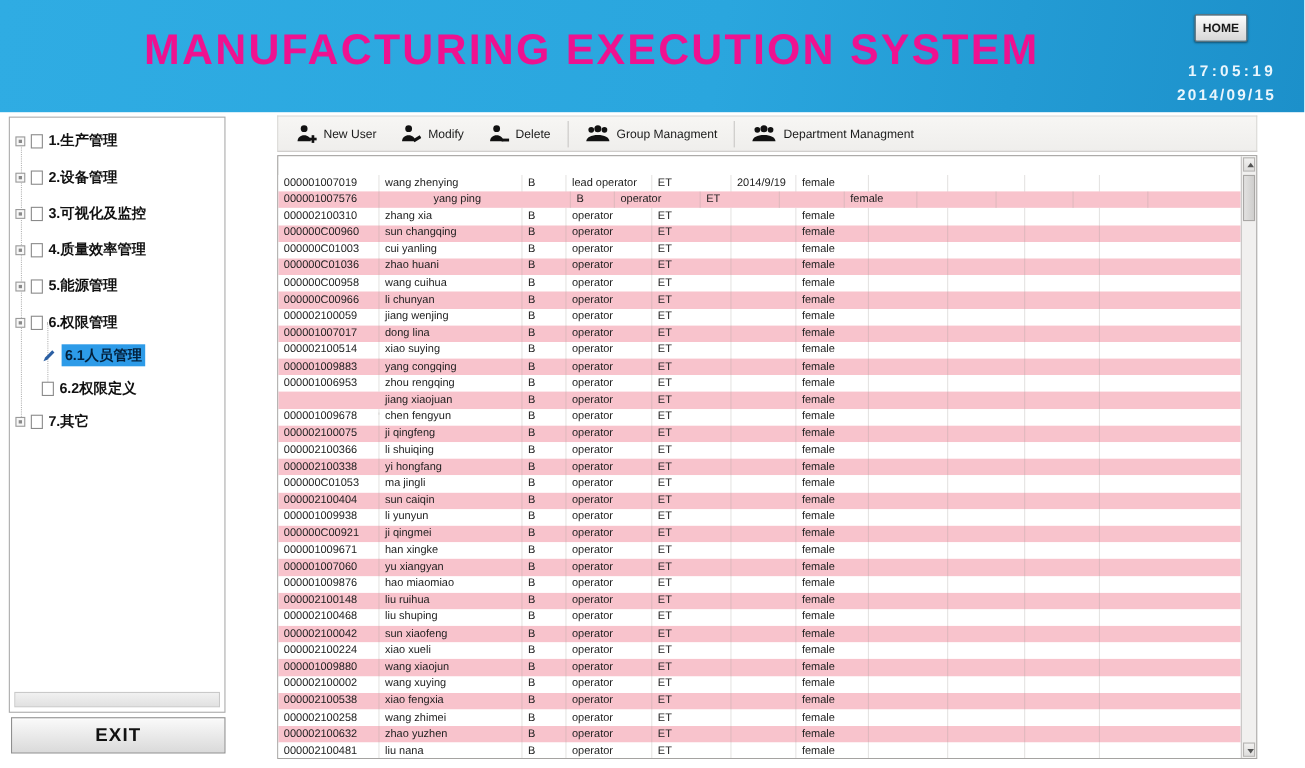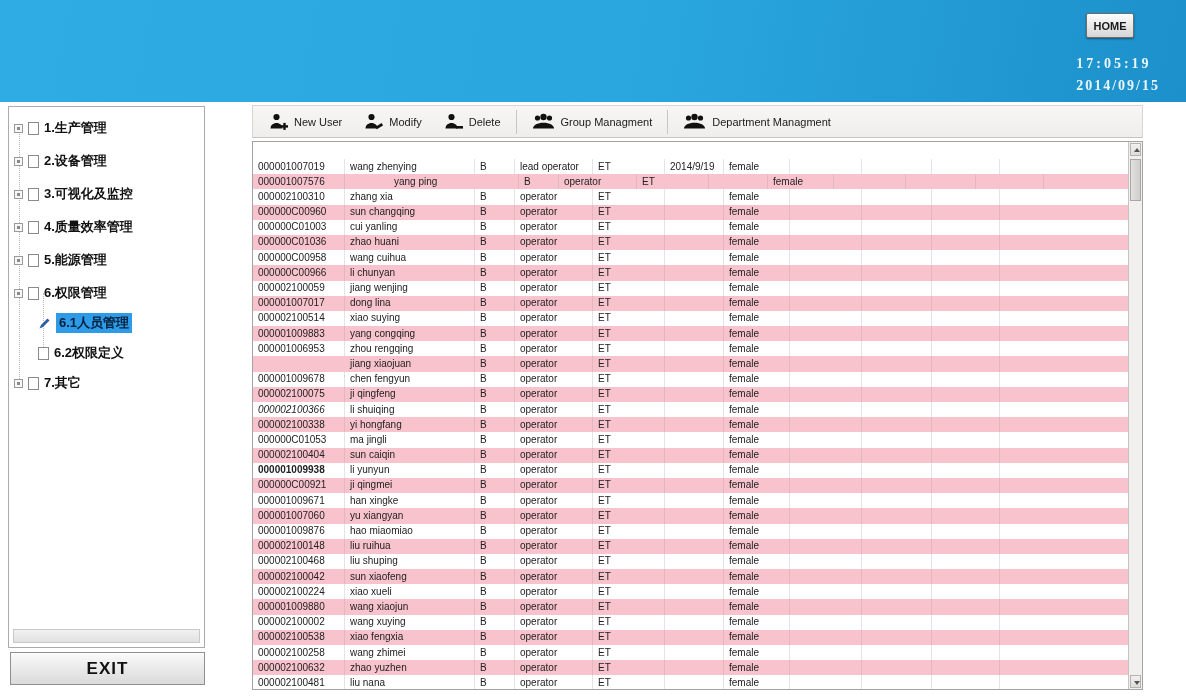--- a/index.html
+++ b/index.html
@@ -8,21 +8,21 @@
 
   
   .topbar { position:absolute; left:0; top:0; width:1186px; height:102px;
             background:linear-gradient(100deg,#2FACE3 0%, #2AA6DE 55%, #1C90CA 100%); }
   .app-title { position:absolute; left:0; right:110px; top:24px; text-align:center;
                font-size:39px; font-weight:bold; letter-spacing:2px; color:#EE1290; white-space:nowrap; }
   .home-btn { position:absolute; right:52px; top:13px; width:48px; height:25px;
               background:linear-gradient(#FDFDFD,#D6D6D6); border:1px solid #6E6E6E; border-radius:2px;
               font-family:"Liberation Sans",sans-serif; font-weight:bold; font-size:11px; color:#1A1A1A;
               box-shadow:0 1px 2px rgba(0,0,0,.45); cursor:pointer; }
-  .clock { position:absolute; right:26px; top:56px; text-align:left; color:#EAF6FD;font-family:Liberation Serif, serif; }
+  .clock { position:absolute; right:26px; top:56px; text-align:right; color:#EAF6FD; }
   .clock-time { font-size:14px; font-weight:bold; letter-spacing:3px; }
   .clock-date { font-size:14px; font-weight:bold; letter-spacing:2px; margin-top:6px; }
 
   
   .sidebar { position:absolute; left:8px; top:106px; width:197px; height:542px;
              background:#FFFFFF; border:1px solid #ABABAB; }
   .tree { position:absolute; inset:0; }
   .tree-guide { position:absolute; left:10px; top:18px; width:0; height:258px;
                 border-left:1px dotted #B5B5B5; }
   .tree-guide-child { position:absolute; left:34px; top:186px; width:0; height:62px;
@@ -81,20 +81,21 @@
                   border-right:3px solid transparent; border-top:4px solid #555; }
   .vs-thumb { position:absolute; left:1px; right:1px; top:17px; height:42px;
               background:linear-gradient(90deg,#E2E1E0,#CFCECD); border:1px solid #A9A7A5; }
 </style>
 </head>
 <body>
 
 <div class="screen">
 
   <header class="topbar">
+    <div class="app-title">MANUFACTURING EXECUTION SYSTEM</div>
     <button class="home-btn">HOME</button>
     <div class="clock">
       <div class="clock-time">17:05:19</div>
       <div class="clock-date">2014/09/15</div>
     </div>
   </header>
 
   <aside class="sidebar">
     <div class="tree">
       <div class="tree-guide"></div>
@@ -412,21 +413,21 @@
             <div class="gcell" style="width: 78px;">operator</div>
             <div class="gcell" style="width: 72px;">ET</div>
             <div class="gcell" style="width: 59px;"></div>
             <div class="gcell" style="width: 66px;">female</div>
             <div class="gcell" style="width: 72px;"></div>
             <div class="gcell" style="width: 70px;"></div>
             <div class="gcell" style="width: 68px;"></div>
             <div class="gcell"></div>
           </div>
           <div class="grow">
-            <div class="gcell" style="width: 92px; font-style: italic;">000002100366</div>
+            <div class="gcell" style="width: 92px;">000002100366</div>
             <div class="gcell" style="width: 130px;">li shuiqing</div>
             <div class="gcell" style="width: 40px;">B</div>
             <div class="gcell" style="width: 78px;">operator</div>
             <div class="gcell" style="width: 72px;">ET</div>
             <div class="gcell" style="width: 59px;"></div>
             <div class="gcell" style="width: 66px;">female</div>
             <div class="gcell" style="width: 72px;"></div>
             <div class="gcell" style="width: 70px;"></div>
             <div class="gcell" style="width: 68px;"></div>
             <div class="gcell"></div>
@@ -464,21 +465,21 @@
             <div class="gcell" style="width: 78px;">operator</div>
             <div class="gcell" style="width: 72px;">ET</div>
             <div class="gcell" style="width: 59px;"></div>
             <div class="gcell" style="width: 66px;">female</div>
             <div class="gcell" style="width: 72px;"></div>
             <div class="gcell" style="width: 70px;"></div>
             <div class="gcell" style="width: 68px;"></div>
             <div class="gcell"></div>
           </div>
           <div class="grow">
-            <div class="gcell" style="width: 92px; font-weight: bold;">000001009938</div>
+            <div class="gcell" style="width: 92px;">000001009938</div>
             <div class="gcell" style="width: 130px;">li yunyun</div>
             <div class="gcell" style="width: 40px;">B</div>
             <div class="gcell" style="width: 78px;">operator</div>
             <div class="gcell" style="width: 72px;">ET</div>
             <div class="gcell" style="width: 59px;"></div>
             <div class="gcell" style="width: 66px;">female</div>
             <div class="gcell" style="width: 72px;"></div>
             <div class="gcell" style="width: 70px;"></div>
             <div class="gcell" style="width: 68px;"></div>
             <div class="gcell"></div>

